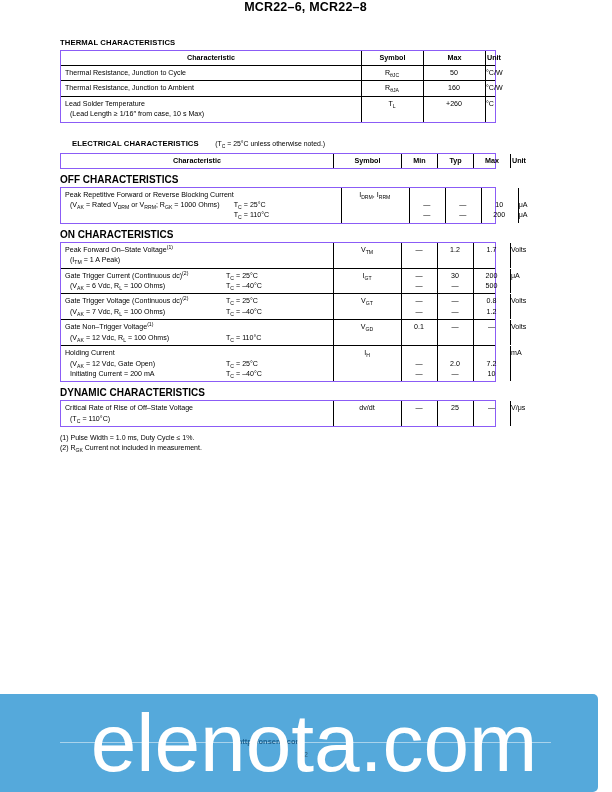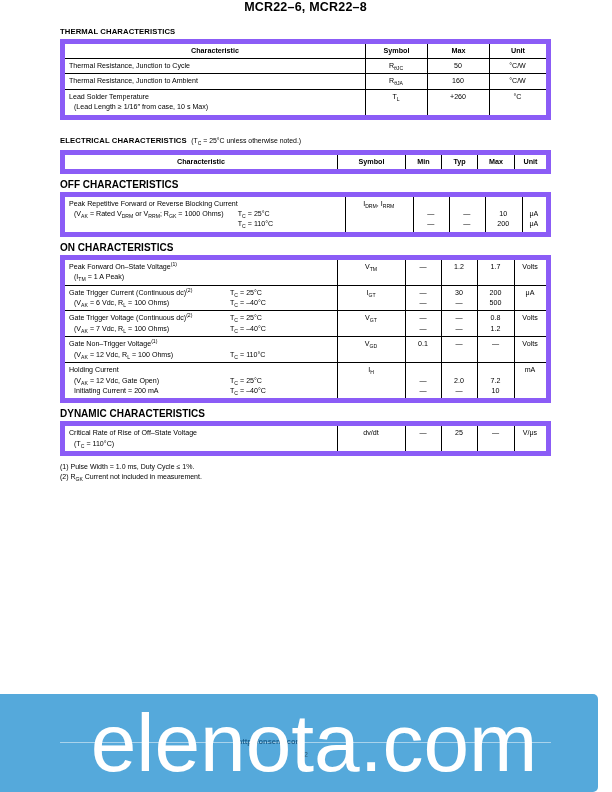--- a/index.html
+++ b/index.html
@@ -5,26 +5,26 @@
   html,body{margin:0;padding:0}
   body{
     width:612px;height:792px;position:relative;overflow:hidden;
     background:#ffffff;color:#000;
     font-family:"Liberation Sans", sans-serif;
   }
   .content{position:absolute;left:60px;top:0;width:491px}
   .title{font-size:12.5px;font-weight:bold;text-align:center;letter-spacing:.2px}
   .sec-heading{font-size:7.7px;font-weight:bold;margin:8px 0 3px 0;letter-spacing:.1px}
   .heading-row{margin:9px 0 3px 0}
-  .heading-row .sec-heading{display:inline;margin:0}
+  .heading-row .sec-heading{display:inline;margin:12px}
   .note{font-size:6.9px;font-weight:normal}
-  .gap-top{margin-top:13px}
+  .gap-top{margin-top:24px}
   .sub-heading{font-size:10px;font-weight:bold;margin:5px 0 2px 0}
 
-  .dtable{border:5px solid #8b5cf6;width:491px;box-sizing:border-box;background:#fff}
+  .dtable{border:1px solid #8b5cf6;width:436px;box-sizing:border-box;background:#fff}
   .drow{display:flex;align-items:stretch}
   .bt{border-top:1px solid #000}
   .bl{border-left:1px solid #000}
   .dcell{box-sizing:border-box;padding:2px 1px 2px 0;min-height:10px}
   .dcell.charcell{padding-left:4px}
   .hdr .dcell{padding:3px 1px;font-weight:bold;text-align:center;font-size:7.2px;line-height:8px}
   .cline{line-height:10.4px;font-size:7.1px;display:flex;white-space:nowrap}
   .cline.ctr{display:block;text-align:center}
   .desc{flex:1 1 auto;overflow:hidden}
   .desc.ind{padding-left:5px}

